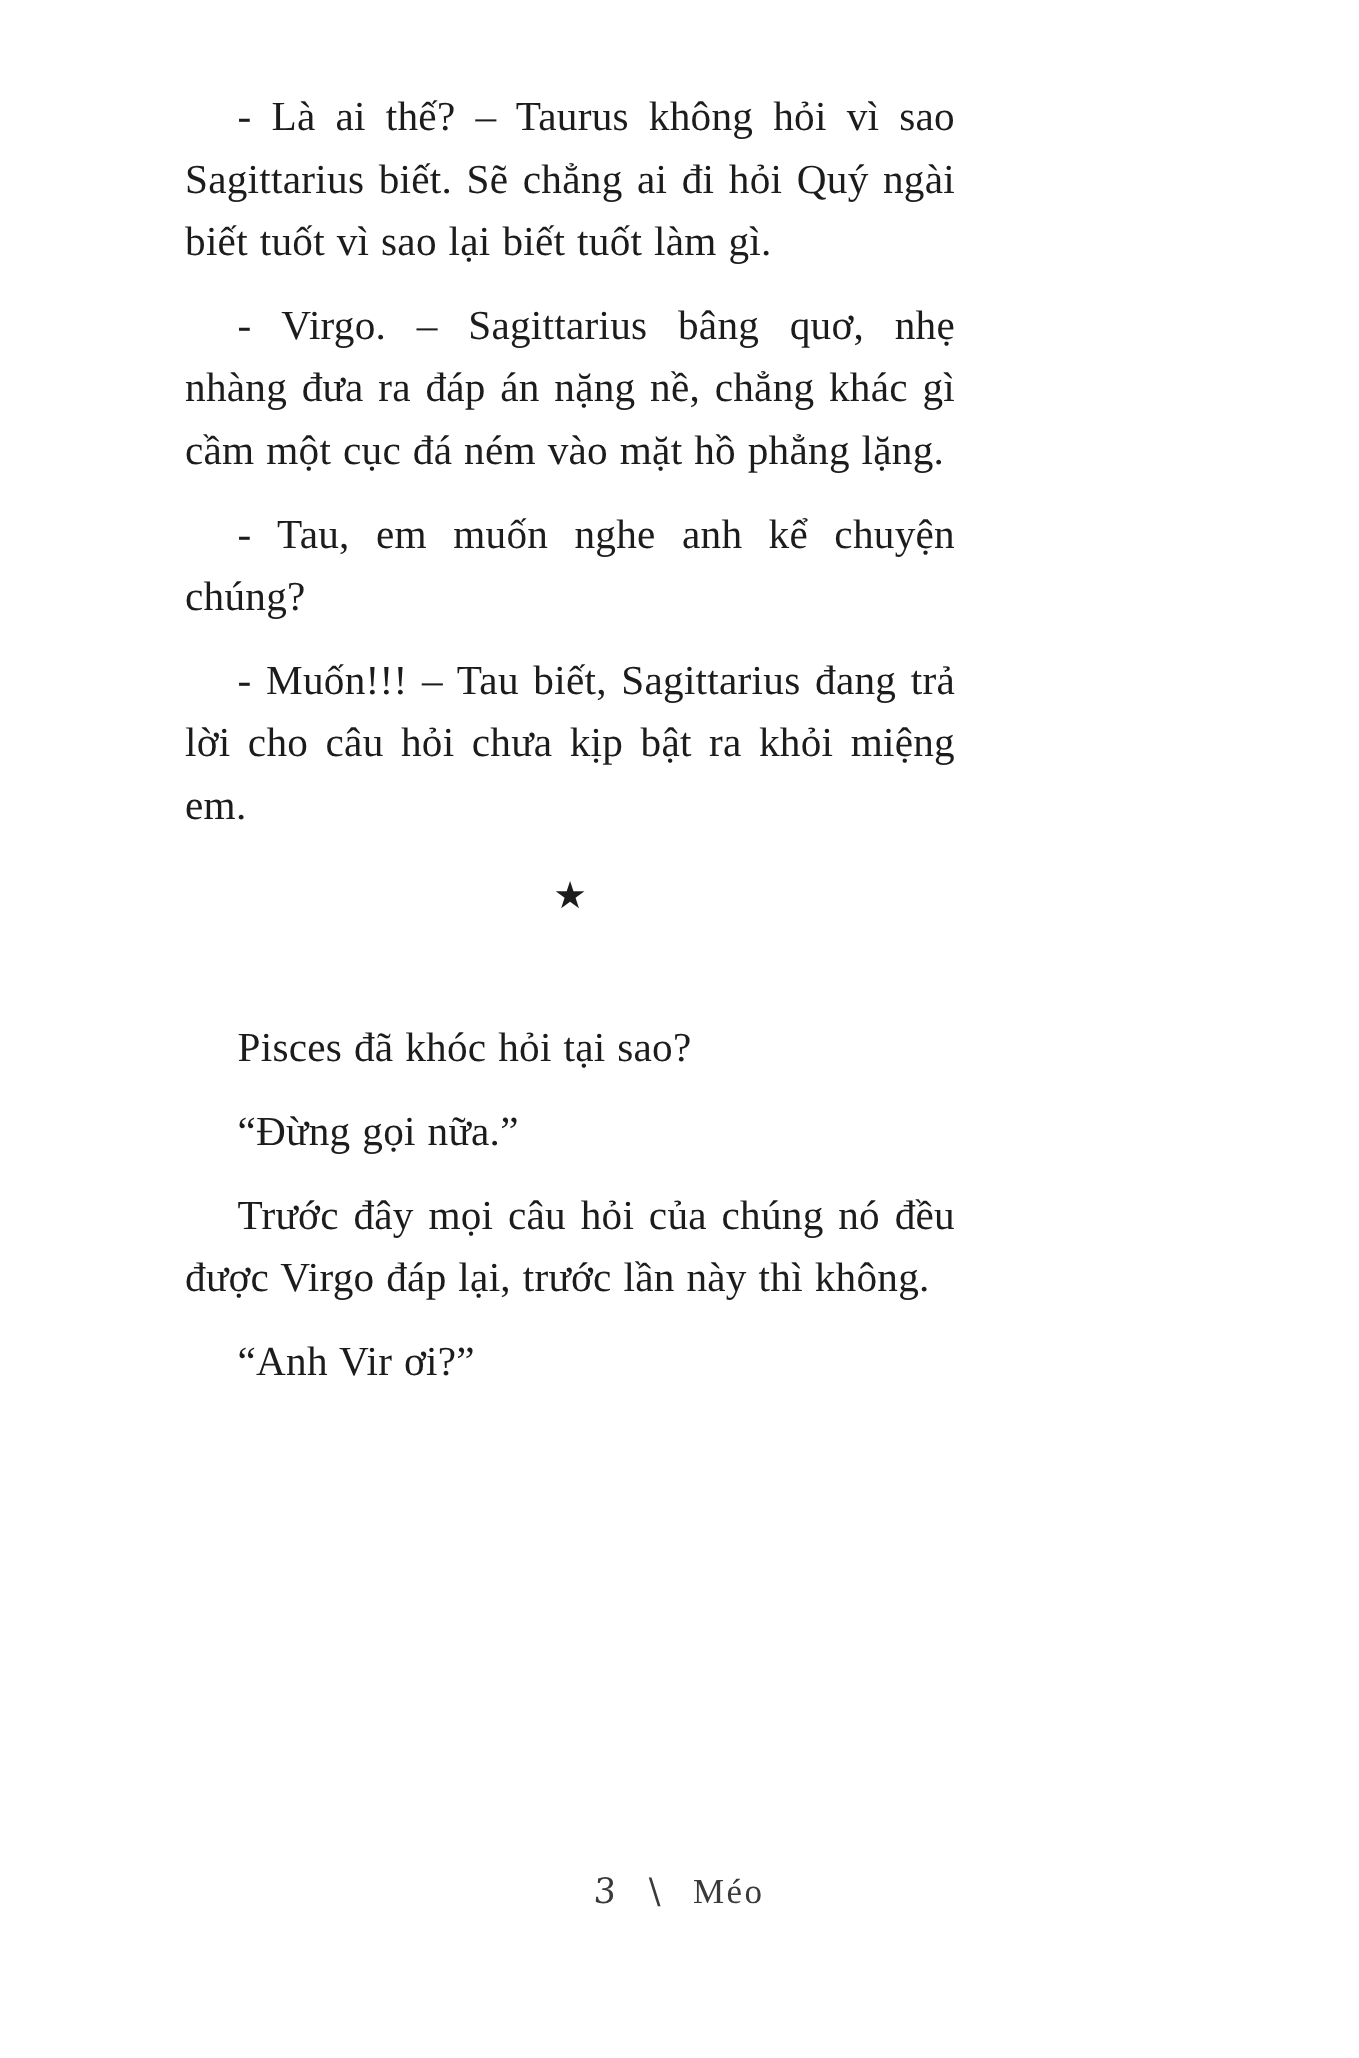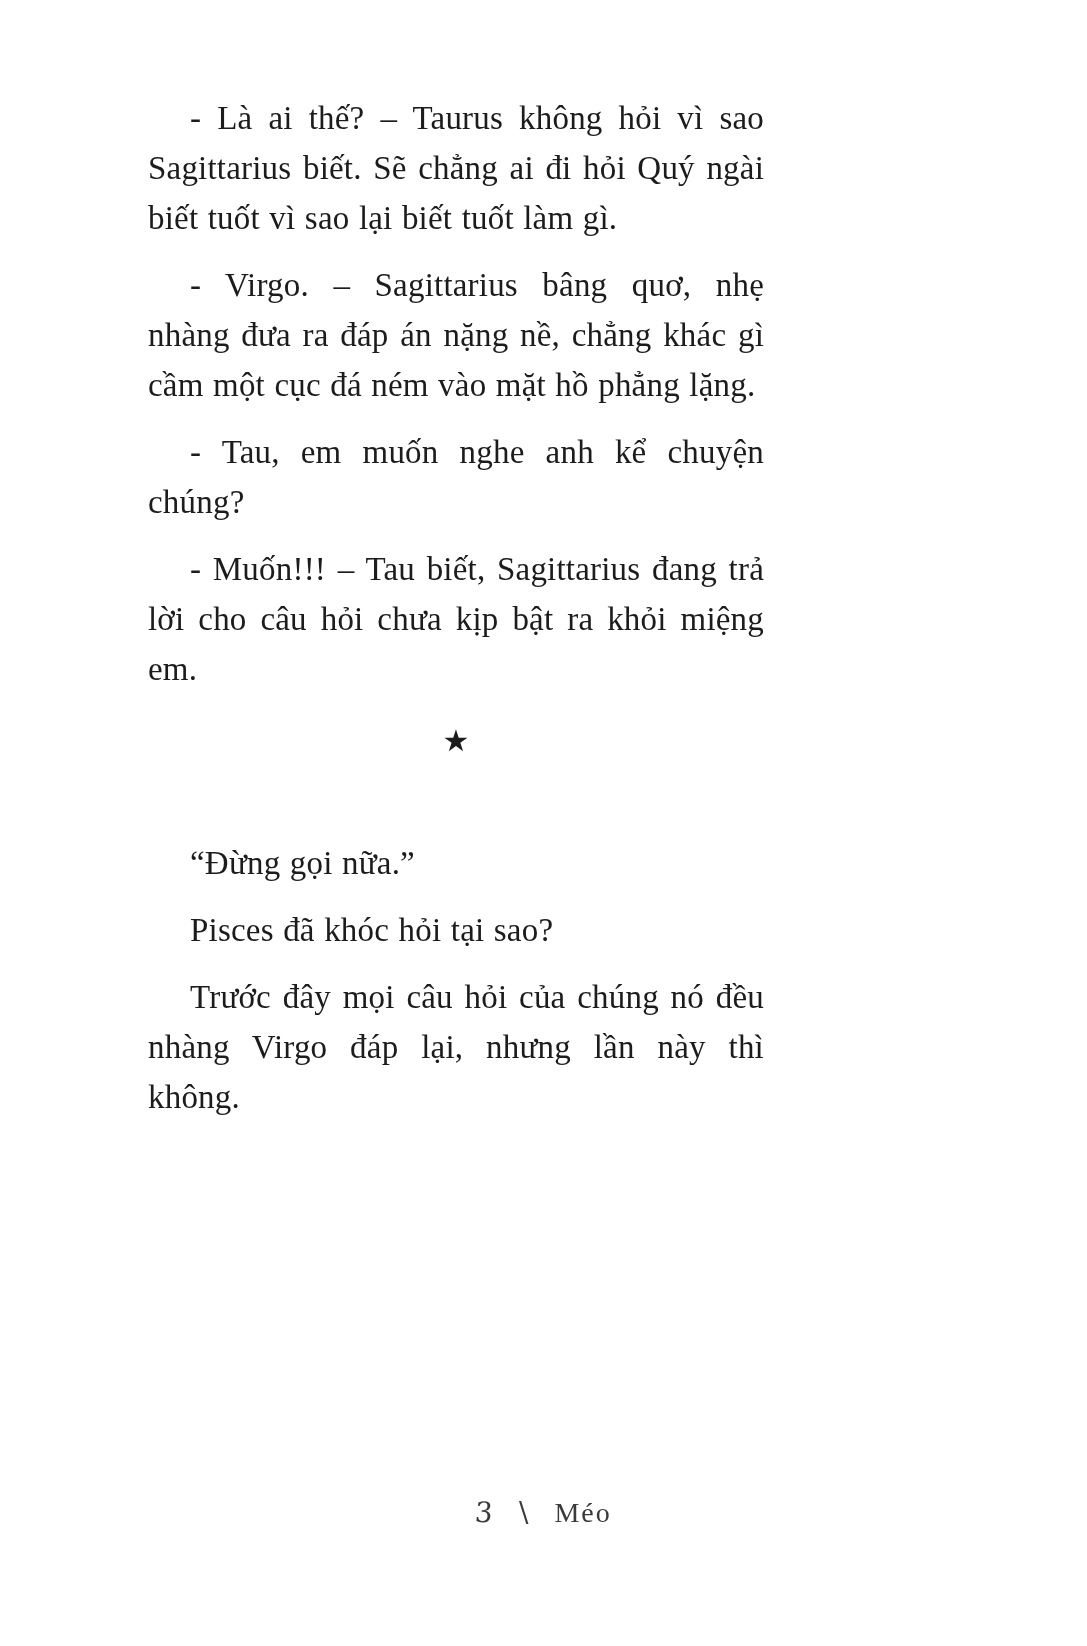--- a/index.html
+++ b/index.html
@@ -12,21 +12,21 @@
     height: 1646px;
     font-family: "Liberation Serif", "DejaVu Serif", serif;
     color: #1c1c1c;
     position: relative;
     overflow: hidden;
   }
   .page {
     box-sizing: border-box;
     width: 912px;
     height: 1646px;
-    padding: 93px 148px 0 148px;
+    padding: 69px 148px 0 148px;
     position: relative;
   }
   .para {
     margin: 0 0 17px 0;
     font-size: 33px;
     line-height: 50px;
     text-align: justify;
     text-indent: 42px;
     letter-spacing: 0.2px;
     word-spacing: 1px;
@@ -78,23 +78,24 @@
     <p class="para">- Virgo. – Sagittarius bâng quơ, nhẹ nhàng đưa ra đáp án nặng nề, chẳng khác gì cầm một cục đá ném vào mặt hồ phẳng lặng.</p>
     <p class="para">- Tau, em muốn nghe anh kể chuyện chúng?</p>
     <p class="para">- Muốn!!! – Tau biết, Sagittarius đang trả lời cho câu hỏi chưa kịp bật ra khỏi miệng em.</p>
   </section>
 
   <div class="separator">
     <span class="star">★</span>
   </div>
 
   <section>
+    <p class="para">Pisces đã khóc hỏi tại sao?</p>
     <p class="para">“Đừng gọi nữa.”</p>
-    <p class="para">Pisces đã khóc hỏi tại sao?</p>
-    <p class="para">Trước đây mọi câu hỏi của chúng nó đều nhàng Virgo đáp lại, nhưng lần này thì không.</p>
+    <p class="para">Trước đây mọi câu hỏi của chúng nó đều được Virgo đáp lại, trước lần này thì không.</p>
+    <p class="para">“Anh Vir ơi?”</p>
   </section>
 
   <footer class="page-footer">
     <span class="pg-num">3</span>
     <span class="divider">\</span>
     <span class="label">Méo</span>
   </footer>
 
 </div>
 

